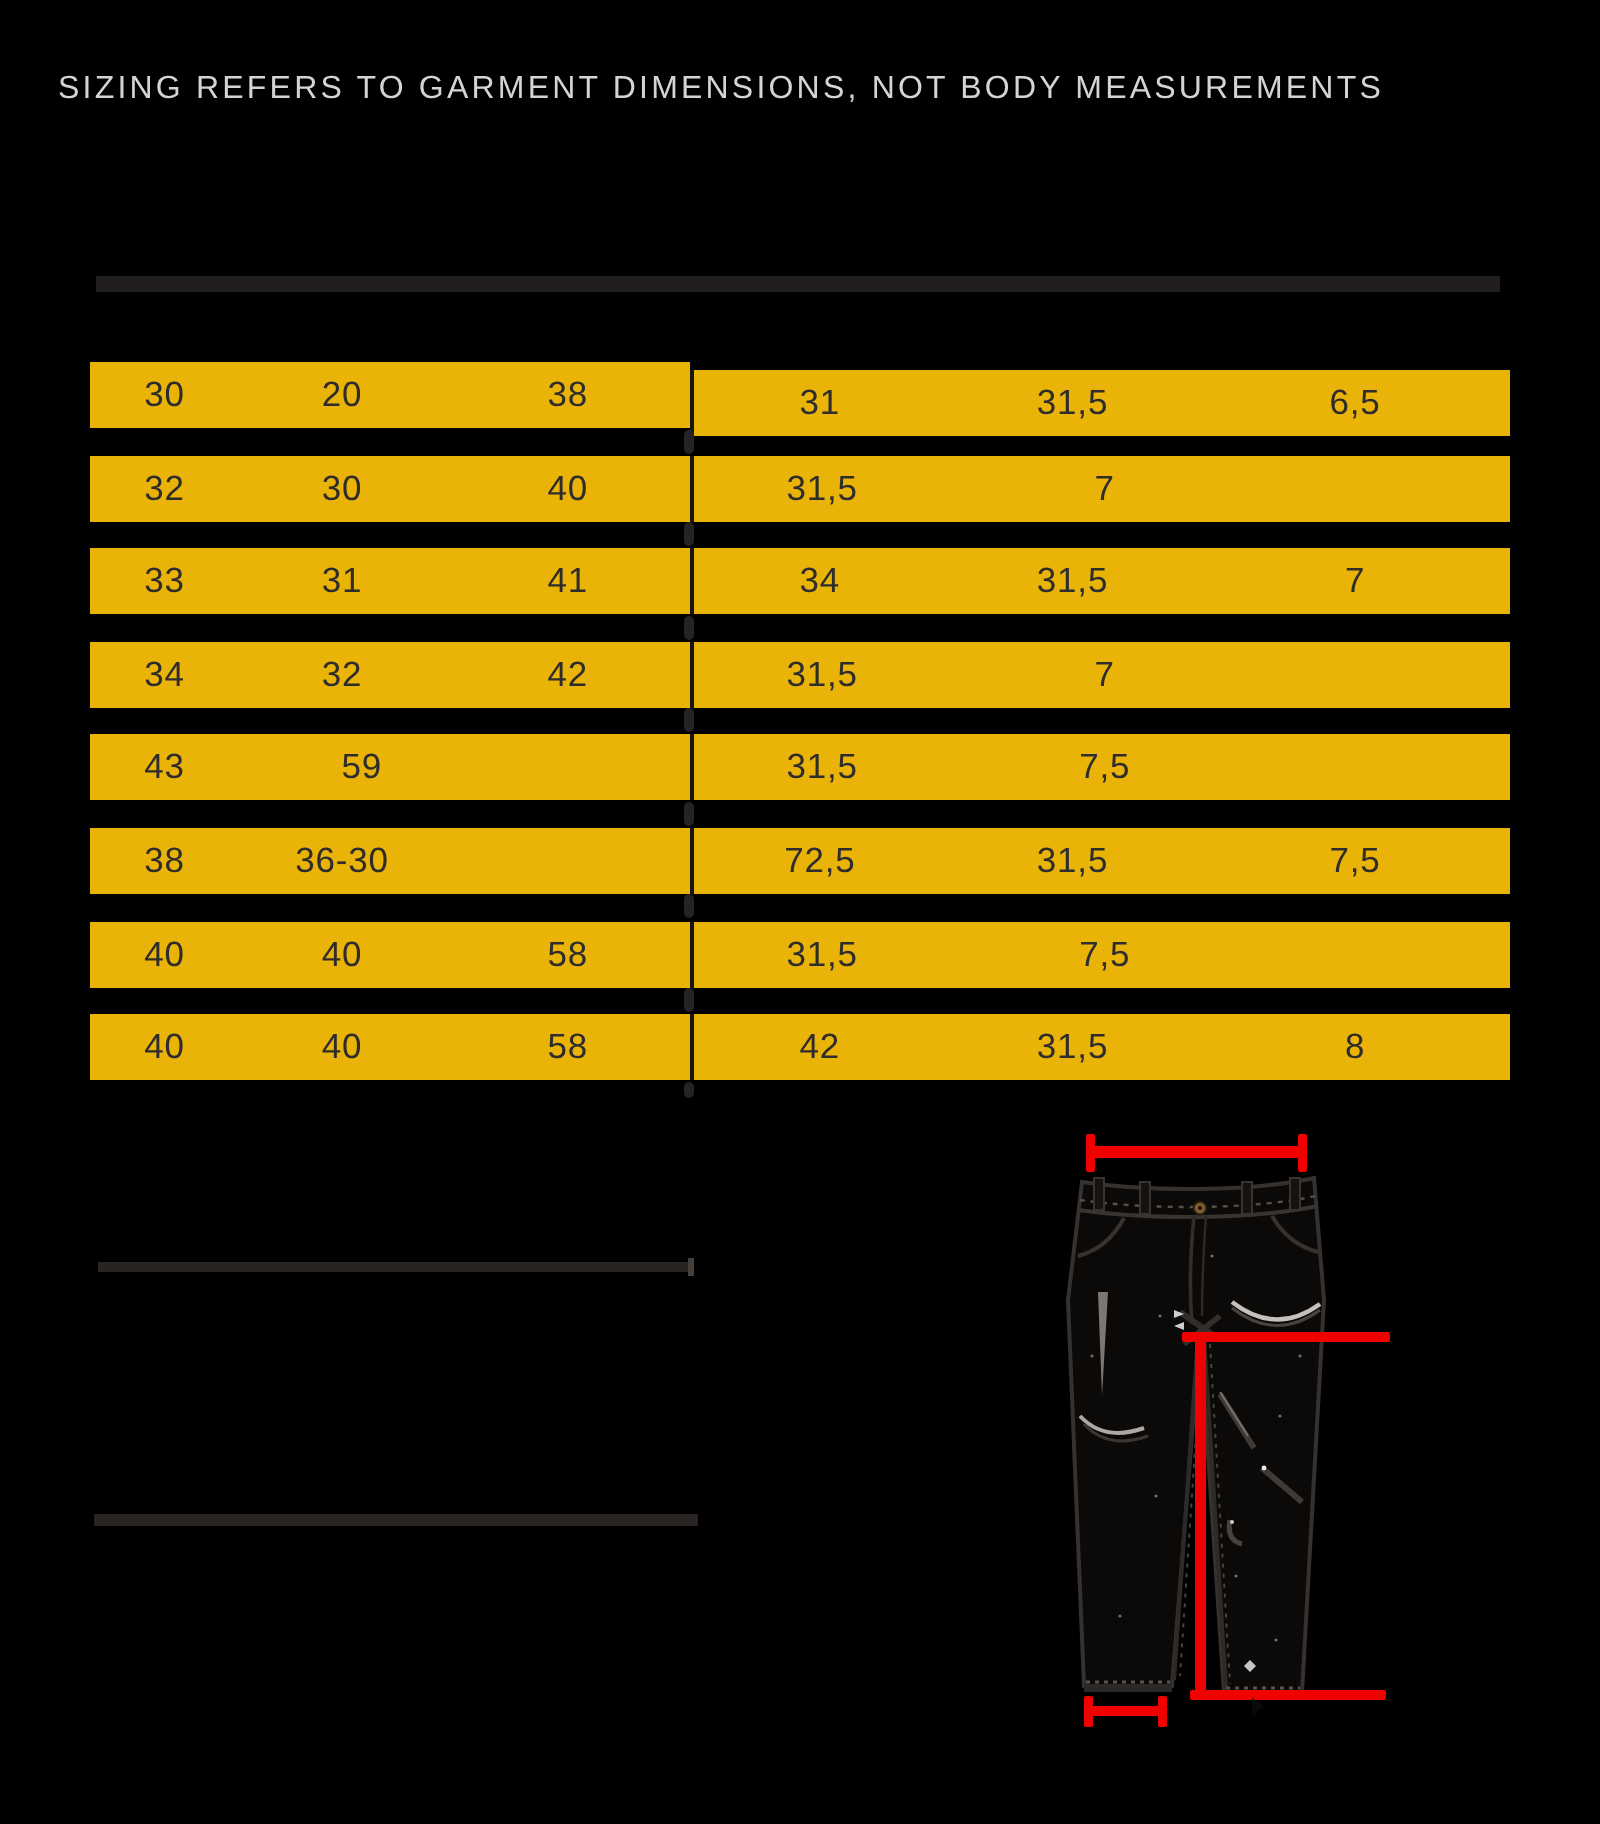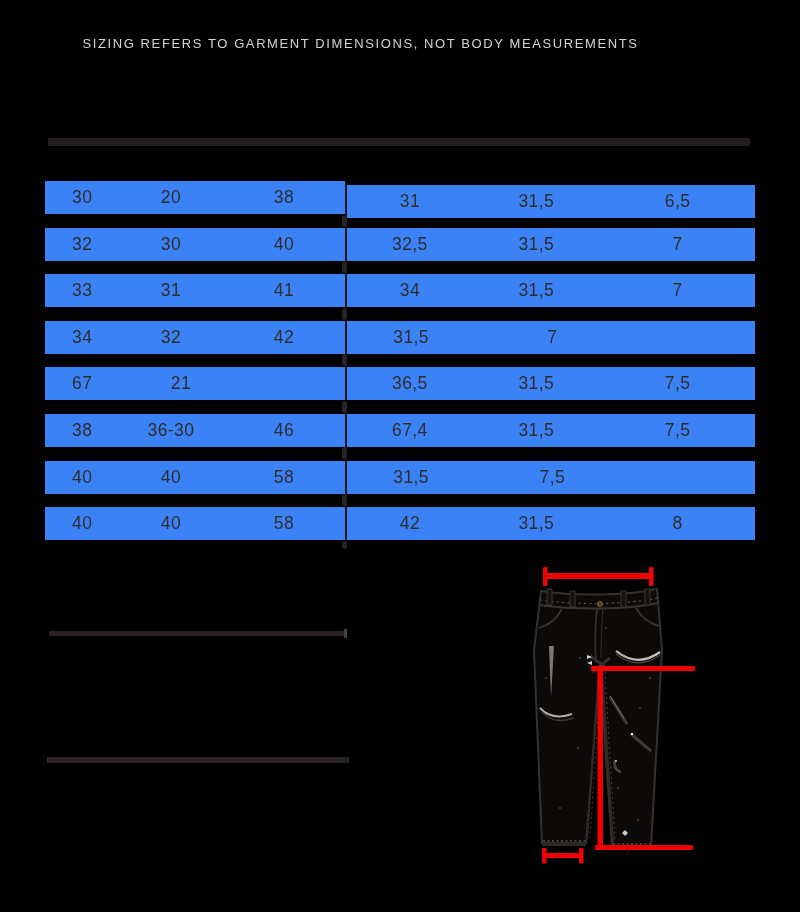--- a/index.html
+++ b/index.html
@@ -2,28 +2,28 @@
 <html><head>
 <meta charset="utf-8">
 <style>
   html,body{margin:0;padding:0;background:#000;}
   .page{
     position:relative;width:800px;height:912px;background:#000;overflow:hidden;
     font-family:"Liberation Sans", sans-serif;
   }
   .heading{
     position:absolute;top:36px;left:0;width:721px;text-align:center;
-    color:#d6d4d2;font-size:13px;letter-spacing:1.6px;font-weight:400;
+    color:#d6d4d2;font-size:16px;letter-spacing:1.6px;font-weight:400;
   }
   .top-bar{
     position:absolute;left:48px;top:138px;width:702px;height:8px;background:#211e1d;
   }
   .size-table{position:absolute;left:45px;top:181px;width:710px;}
   .trow{display:flex;height:33px;margin-bottom:13.6px;}
-  .half{display:flex;background:#3b82f6;height:33px;align-items:center;}
+  .half{display:flex;background:#eab308;height:33px;align-items:center;}
   .half-l{width:42.3%;}
   .half-r{width:57.7%;border-left:2px solid #161616;box-sizing:border-box;}
   .trow:first-child .half-r{position:relative;top:4px;}
   .cell{
     text-align:center;line-height:33px;font-size:17.5px;color:#2f2d2c;letter-spacing:.4px;
   }
   .c1{width:24.8%;} .c2{width:34.3%;} .c3{width:40.9%;}
   .c4{width:30.7%;} .c5{width:31.3%;} .c6{width:38%;}
   .gap-dot{
     position:absolute;left:297px;width:5px;height:12px;border-radius:3px;background:#262322;
@@ -56,21 +56,20 @@
           <div class="cell c6">6,5</div>
         </div>
     </div>
     <div class="trow">
       <div class="half half-l">
           <div class="cell c1">32</div>
           <div class="cell c2">30</div>
           <div class="cell c3">40</div>
         </div>
       <div class="half half-r">
-          <div class="cell c4">32,5</div>
           <div class="cell c5">31,5</div>
           <div class="cell c6">7</div>
         </div>
     </div>
     <div class="trow">
       <div class="half half-l">
           <div class="cell c1">33</div>
           <div class="cell c2">31</div>
           <div class="cell c3">41</div>
         </div>
@@ -86,37 +85,35 @@
           <div class="cell c2">32</div>
           <div class="cell c3">42</div>
         </div>
       <div class="half half-r">
           <div class="cell c5">31,5</div>
           <div class="cell c6">7</div>
         </div>
     </div>
     <div class="trow">
       <div class="half half-l">
-          <div class="cell c1">67</div>
-          <div class="cell c3">21</div>
-        </div>
-      <div class="half half-r">
-          <div class="cell c4">36,5</div>
+          <div class="cell c1">43</div>
+          <div class="cell c3">59</div>
+        </div>
+      <div class="half half-r">
           <div class="cell c5">31,5</div>
           <div class="cell c6">7,5</div>
         </div>
     </div>
     <div class="trow">
       <div class="half half-l">
           <div class="cell c1">38</div>
           <div class="cell c2">36-30</div>
-          <div class="cell c3">46</div>
-        </div>
-      <div class="half half-r">
-          <div class="cell c4">67,4</div>
+        </div>
+      <div class="half half-r">
+          <div class="cell c4">72,5</div>
           <div class="cell c5">31,5</div>
           <div class="cell c6">7,5</div>
         </div>
     </div>
     <div class="trow">
       <div class="half half-l">
           <div class="cell c1">40</div>
           <div class="cell c2">40</div>
           <div class="cell c3">58</div>
         </div>

